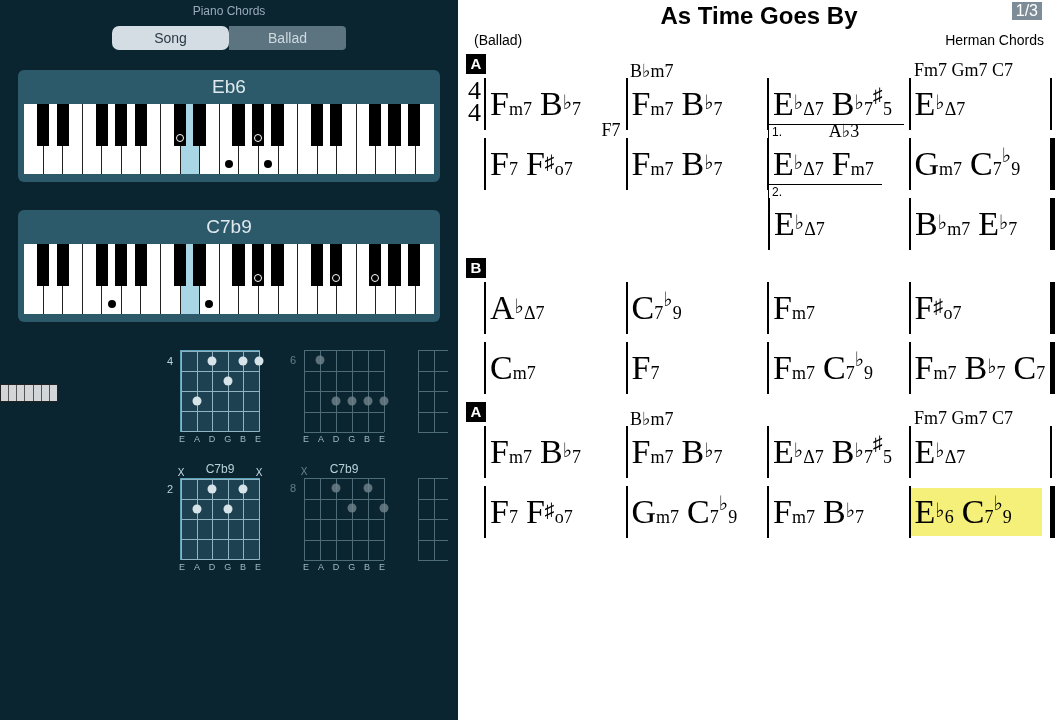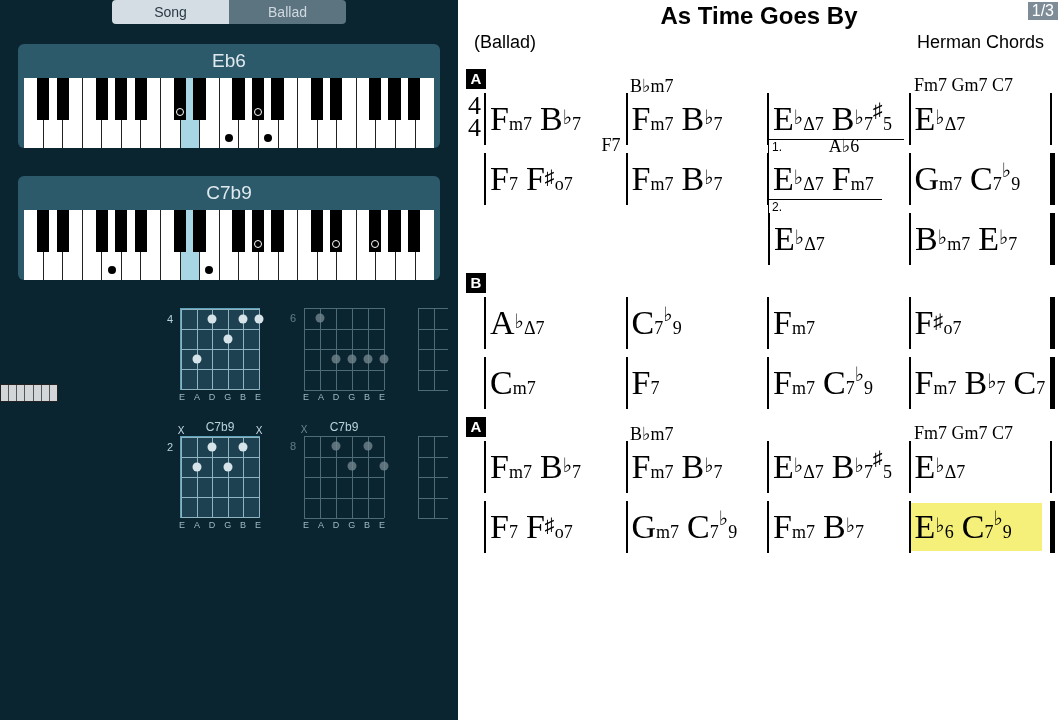--- a/index.html
+++ b/index.html
@@ -26,28 +26,28 @@
   margin: 0 auto 20px;
   width: 234px; height: 24px;
   border-radius: 4px;
   overflow: hidden;
   font-size: 14px;
 }
 .tab-seg > div {
   flex: 1; display: flex; align-items: center; justify-content: center;
   cursor: pointer;
 }
-.tab-active { background: #d5dde4; color: #2a3a44; }
+.tab-active { background: #d5dde4; color: #2a3a44; border-radius: 7px; }
 .tab-inactive { background: #5c7480; color: #cfd9df; }
 
 .piano-card {
   margin: 0 18px 28px 18px;
   background: #2d5a6b;
   border-radius: 6px;
-  padding-bottom: 0;
+  padding-bottom: 8px;
 }
 .piano-chord-name {
   color: #dfe9ee;
   text-align: center;
   font-size: 19px;
   padding: 6px 0;
 }
 .piano {
   position: relative;
   height: 70px;
@@ -138,30 +138,30 @@
 }
 .fb-x { position:absolute; top:-12px; color:#cde; font-size:10px; transform:translateX(-50%); }
 
 .right-panel {
   flex: 1; height: 100%; background: #fff;
   position: relative;
   padding: 2px 6px 0 8px;
   overflow: hidden;
 }
 .page-ind {
-  position: absolute; top: 2px; right: 0;
+  position: absolute; top: 2px; right: 16px;
   background: #7d8c96; color: #fff;
   font-size: 16px; padding: 0 4px;
 }
 .song-title {
   text-align: center; font-size: 24px; font-weight: bold; margin-top: 0;
 }
 .sub-row {
   display: flex; justify-content: space-between;
-  font-size: 18px; margin: 2px 8px 16px 8px;
+  font-size: 14px; margin: 2px 8px 6px 8px;
 }
 .section-badge {
   display: inline-block;
   background: #000; color: #fff;
   width: 20px; height: 20px;
   text-align: center; font-weight: bold; font-size: 15px;
   line-height: 20px;
 }
 .staff {
   margin: 4px 0 8px 18px;
@@ -218,20 +218,21 @@
   margin: -2px -4px;
   padding: 2px 4px;
   display: flex; align-items: center; gap: 8px;
   width: 100%; height: 100%;
 }
 </style>
 </head>
 <body>
 
 <div class="left-panel">
+  <div class="panel-title">Piano Chords</div>
   <div class="tab-seg">
     <div class="tab-active">Song</div>
     <div class="tab-inactive">Ballad</div>
   </div>
 
   <div class="piano-card">
     <div class="piano-chord-name">Eb6</div>
     <div class="piano">
       <div class="white-keys">
         <div class="white-key"></div>
@@ -565,21 +566,21 @@
           </span>
         </div>
       </div>
   </div>
 
   <div class="staff">
     <div class="anno-row">
       <div class="slot"></div>
       <div class="slot">F7</div>
       <div class="slot"></div>
-      <div class="slot">A♭6</div>
+      <div class="slot">A♭3</div>
       <div class="slot"></div>
     </div>
     <div class="volta" style="left:50%;width:24%">1.</div>
     <div class="bars endthick" id="line2">
         <div class="bar">
           <span class="chord">
             <span class="root">F</span>
             <span class="qual">7</span>
           </span>
           <span class="chord">

